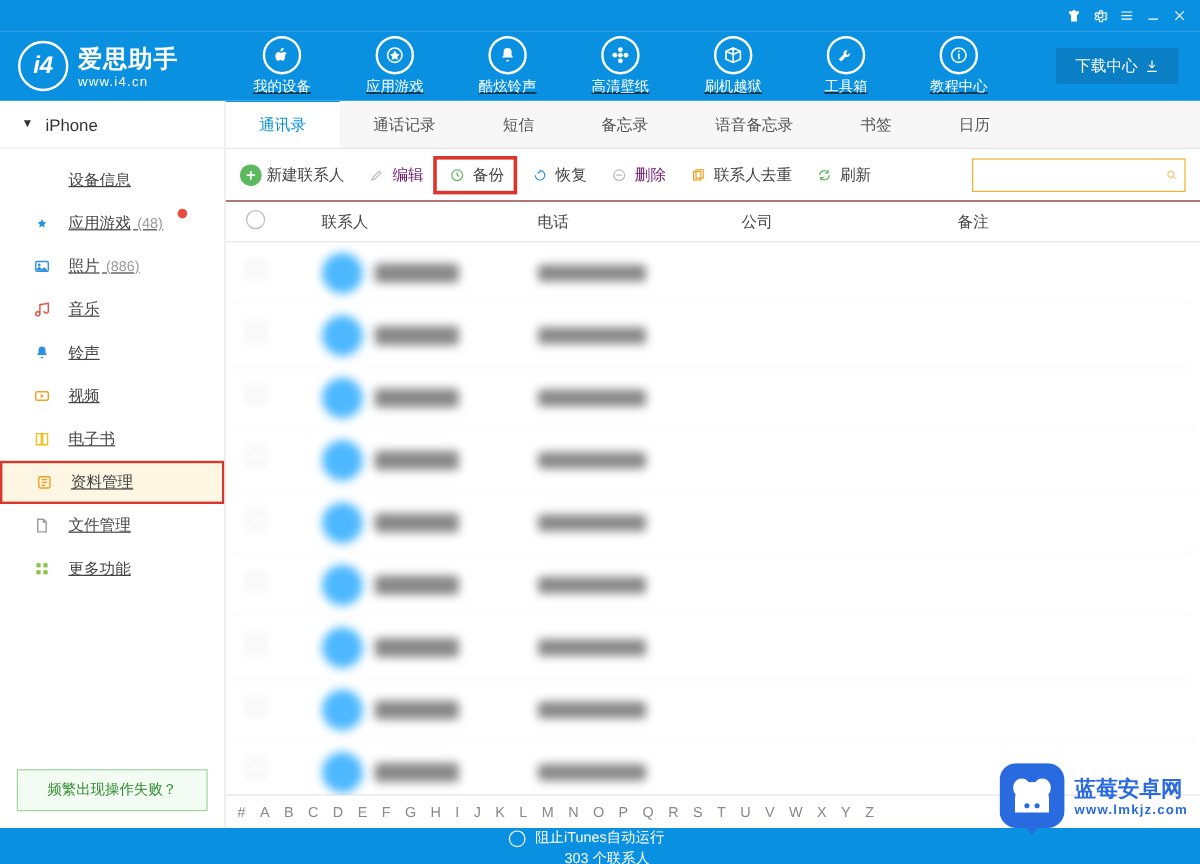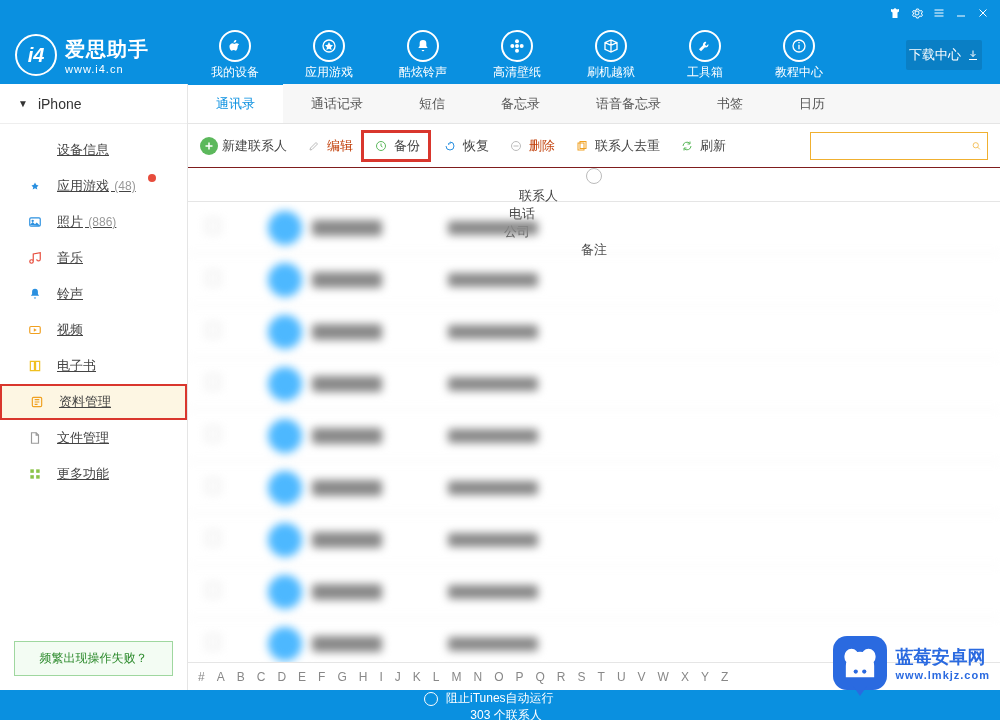--- a/index.html
+++ b/index.html
@@ -7,52 +7,52 @@
 .window{display:flex;flex-direction:column;height:720px;}
 .titlebar{height:26px;background:#0a90e0;display:flex;justify-content:flex-end;align-items:center;padding:0 6px;}
 .titlebtn{width:22px;height:22px;display:flex;align-items:center;justify-content:center;color:#fff;cursor:pointer;font-size:14px;}
 .titlebtn svg{width:12px;height:12px;fill:#fff;}
 .header{height:58px;background:#0a90e0;display:flex;align-items:center;}
 .logo-area{width:188px;display:flex;align-items:center;padding-left:15px;color:#fff;}
 .logo-circle{width:42px;height:42px;border:2px solid #fff;border-radius:50%;display:flex;align-items:center;justify-content:center;font-size:20px;font-weight:bold;font-style:italic;}
 .logo-text{margin-left:8px;}
 .logo-title{font-size:20px;font-weight:bold;letter-spacing:1px;}
 .logo-sub{font-size:11px;letter-spacing:1px;}
-.top-nav{flex:1;display:flex;align-items:flex-end;padding-left:0px;}
+.top-nav{flex:1;display:flex;align-items:flex-end;padding-left:0px;text-decoration:underline;}
 .top-nav-item{width:94px;text-align:center;color:#fff;cursor:pointer;}
 .top-nav-icon{width:32px;height:32px;margin:0 auto 2px;border:2px solid #fff;border-radius:50%;display:flex;align-items:center;justify-content:center;}
 .top-nav-icon svg{width:16px;height:16px;fill:#fff;}
 .top-nav-label{font-size:12px;}
-.dl-btn{margin-right:18px;margin-left:10px;background:#0a7fc5;color:#fff;padding:6px 3px;font-size:13px;border-radius:2px;cursor:pointer;display:flex;align-items:center;gap:6px;}
+.dl-btn{margin-right:18px;margin-left:10px;background:#0a7fc5;color:#fff;padding:6px 16px;font-size:13px;border-radius:2px;cursor:pointer;display:flex;align-items:center;gap:6px;}
 .body{flex:1;display:flex;overflow:hidden;}
 .sidebar{width:188px;border-right:1px solid #e5e5e5;display:flex;flex-direction:column;}
 .device-row{height:40px;display:flex;align-items:center;padding:0 18px;border-bottom:1px solid #eee;font-size:14px;color:#333;cursor:pointer;}
 .device-arrow{margin-right:10px;font-size:10px;}
 .side-list{flex:1;overflow:auto;padding-top:8px;}
 .side-item{height:36px;display:flex;align-items:center;padding-left:25px;font-size:13px;color:#444;cursor:pointer;position:relative;text-decoration:underline;}
 .side-icon{width:20px;height:20px;margin-right:12px;display:flex;align-items:center;justify-content:center;border-radius:4px;}
 .side-icon svg{width:14px;height:14px;}
 .side-item.selected{border:2px solid #d9362d;background:#fdf6e3;}
 .side-count{color:#999;font-size:12px;margin-left:2px;}
 .side-dot{width:8px;height:8px;background:#e74c3c;border-radius:50%;position:absolute;top:6px;left:148px;}
 .help-box{margin:14px;border:1px solid #9fd79f;background:#f3fcf3;text-align:center;padding:8px;font-size:12px;color:#2e8b2e;cursor:pointer;}
 .main{flex:1;display:flex;flex-direction:column;overflow:hidden;}
 .tabs{height:40px;display:flex;border-bottom:1px solid #e5e5e5;background:#f7f7f7;}
 .tab{padding:0 28px;display:flex;align-items:center;font-size:13px;color:#555;cursor:pointer;}
 .tab.active{background:#fff;color:#0a90e0;border-top:2px solid #0a90e0;margin-top:-1px;}
 .toolbar{height:44px;display:flex;align-items:center;padding:0 12px;border-bottom:1px solid #7f1d1d;}
 .tbtn{display:flex;align-items:center;font-size:13px;color:#444;margin-right:18px;cursor:pointer;}
-.tbtn.disabled{color:#c2410c;}
+.tbtn.disabled{color:#701a75;}
 .tbtn-icon{width:18px;height:18px;margin-right:4px;border-radius:50%;display:flex;align-items:center;justify-content:center;}
 .tbtn-icon svg{width:12px;height:12px;}
 .backup-hl{border:3px solid #d9362d;padding:4px 8px;margin-left:-10px;margin-right:10px;}
 .searchbox{margin-left:auto;width:178px;height:28px;border:1px solid #f0b030;display:flex;align-items:center;padding:0 6px;}
 .searchbox input{flex:1;border:none;outline:none;font-size:12px;}
 .searchbox svg{width:16px;height:16px;fill:#f0b030;}
-.thead{height:34px;display:flex;align-items:center;border-bottom:1px solid #e5e5e5;font-size:13px;color:#444;flex-direction:column;}
+.thead{height:34px;display:flex;align-items:center;border-bottom:1px solid #e5e5e5;font-size:13px;color:#444;}
 .thead .cb{width:50px;text-align:center;}
 .thead .cb span{display:inline-block;width:16px;height:16px;border:1.5px solid #bbb;border-radius:50%;}
 .col-name{width:210px;padding-left:30px;}
 .col-phone{width:170px;}
 .col-company{width:180px;}
 .col-note{flex:1;}
 .rows{flex:1;overflow:auto;}
 .crow{height:52px;display:flex;align-items:center;border-bottom:1px solid #f0f0f0;filter:blur(4px);}
 .crow .cb{width:50px;text-align:center;}
 .crow .cb span{display:inline-block;width:14px;height:14px;border:1px solid #ccc;}

